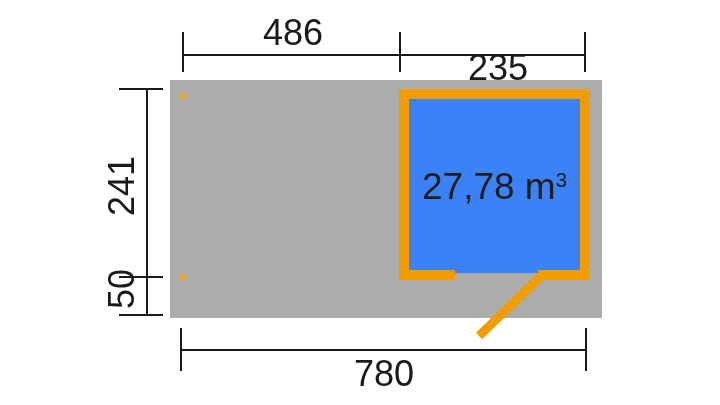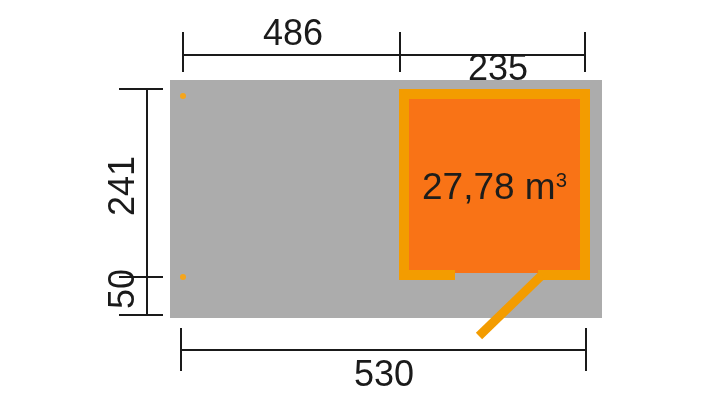--- a/index.html
+++ b/index.html
@@ -15,21 +15,21 @@
     position: absolute;
     left: 170px; top: 80px;
     width: 432px; height: 238px;
     background: #ACACAC;
   }
   .house {
     position: absolute;
     left: 399px; top: 89px;
     width: 191px; height: 184px;
     box-sizing: border-box;
-    background: #f97316;
+    background: #3b82f6;
     border: 10px solid #F39C00;
     border-bottom: none;
     display: flex;
     align-items: center;
     justify-content: center;
   }
   .volume {
     color: #1D1D1B;
     font-size: 37px;
     line-height: 1;
@@ -120,15 +120,15 @@
   <div class="line dim-line-left"></div>
   <div class="line tick-h tick-l1"></div>
   <div class="line tick-h tick-l2"></div>
   <div class="line tick-h tick-l3"></div>
   <div class="dim-label lbl-241">241</div>
   <div class="dim-label lbl-50">50</div>
 
   <div class="line dim-line-bottom"></div>
   <div class="line tick-vb tick-b1"></div>
   <div class="line tick-vb tick-b2"></div>
-  <div class="dim-label lbl-530">530</div>
+  <div class="dim-label lbl-530">780</div>
 
 </div>
 
 </body></html>

